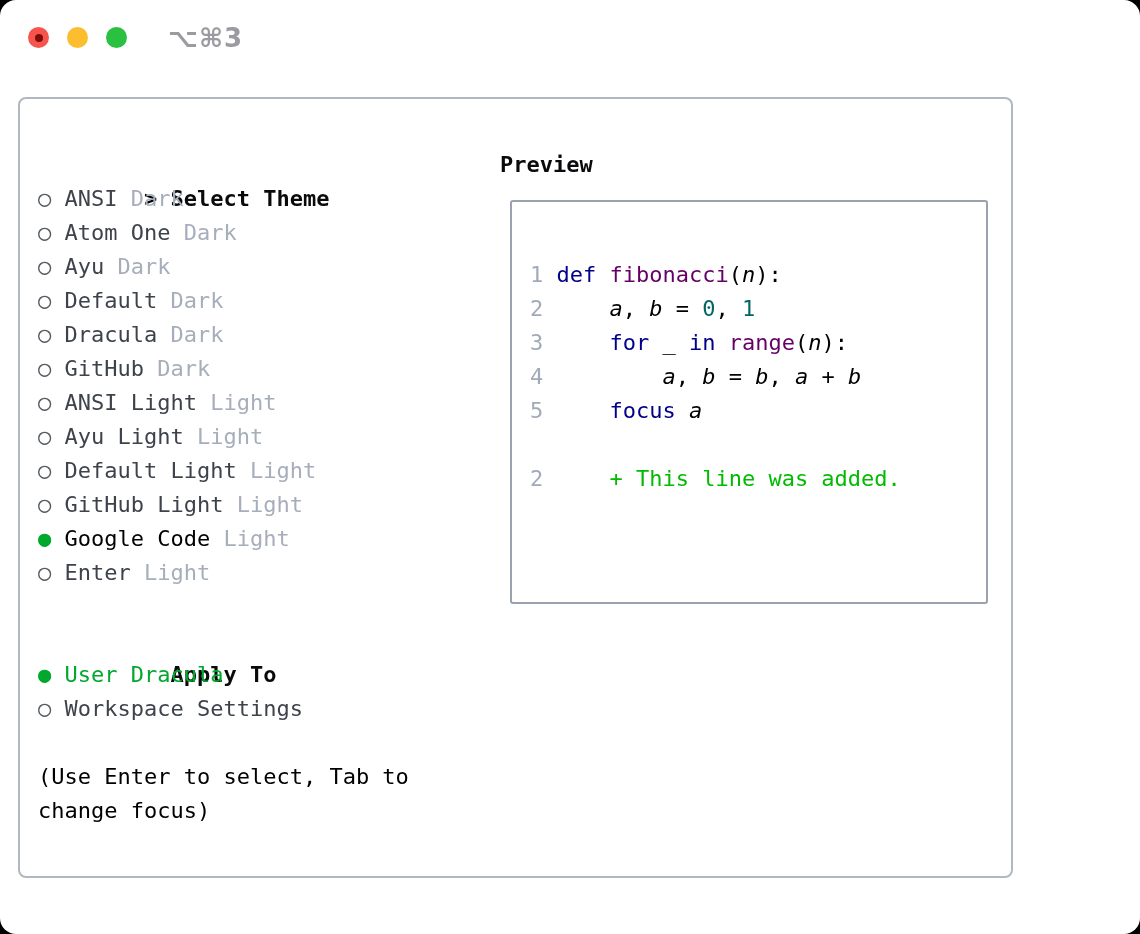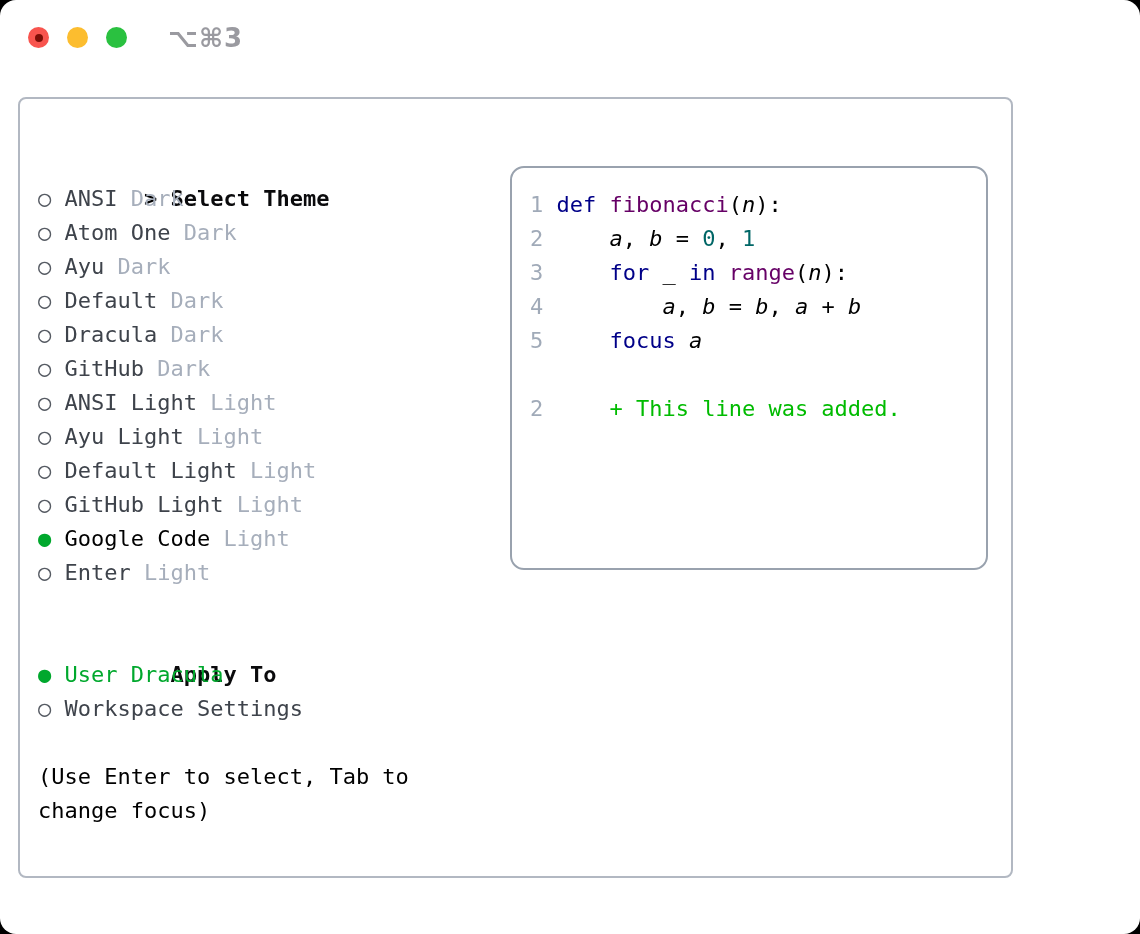--- a/index.html
+++ b/index.html
@@ -46,22 +46,22 @@
   .apply-option-label.selected { color:#00a82d; }
   .help {
     color:#000000; font-size:22px; line-height:34px; max-width:30ch;
     white-space:normal;
   }
   
   .right-col { position:absolute; left:480px; top:49px; font-size:22px; line-height:34px; }
   .preview-header { font-weight:bold; color:#0a0a0c; height:34px; }
   .preview-box {
     margin-left:10px; margin-top:18px; width:478px; height:404px;
-    box-sizing:border-box; border:2px solid #99a2ae; border-radius:14px;
-    padding:20px 0 0 18px; background:#fff; overflow:hidden;
+    box-sizing:border-box; border:2px solid #99a2ae; border-radius:3px;
+    padding:56px 0 0 18px; background:#fff; overflow:hidden;
   }
   .code-line { height:34px; font-size:22px; line-height:34px; white-space:pre; }
   .lineno {
     display:inline-block; width:1ch; margin-right:1ch; text-align:right;
     color:#a0aab8;
   }
   .tk-kwd { color:#000088; }
   .tk-typ { color:#660066; }
   .tk-lit { color:#006666; }
   .tk-pln { color:#000000; }
@@ -116,20 +116,21 @@
           <div class="line"><span class="marker bullet selected">●</span><span class="apply-option-label selected">User Dracula</span></div>
           <div class="line"><span class="marker bullet">○</span><span class="apply-option-label">Workspace Settings</span></div>
         </div>
 
       <div class="line"></div>
 
       <div class="help">(Use Enter to select, Tab to change focus)</div>
     </div>
 
     <div class="right-col">
+      <div class="preview-header">Preview</div>
       <div class="preview-box">
         <div id="code-lines">
             <div class="code-line"><span class="lineno">1</span><span class="tk-kwd">def</span><span class="tk-pln"> </span><span class="tk-typ">fibonacci</span><span class="tk-pln">(</span><span class="tk-var">n</span><span class="tk-pln">):</span></div>
             <div class="code-line"><span class="lineno">2</span><span class="tk-pln">    </span><span class="tk-var">a</span><span class="tk-pln">, </span><span class="tk-var">b</span><span class="tk-pln"> = </span><span class="tk-lit">0</span><span class="tk-pln">, </span><span class="tk-lit">1</span></div>
             <div class="code-line"><span class="lineno">3</span><span class="tk-pln">    </span><span class="tk-kwd">for</span><span class="tk-pln"> _ </span><span class="tk-kwd">in</span><span class="tk-pln"> </span><span class="tk-typ">range</span><span class="tk-pln">(</span><span class="tk-var">n</span><span class="tk-pln">):</span></div>
             <div class="code-line"><span class="lineno">4</span><span class="tk-pln">        </span><span class="tk-var">a</span><span class="tk-pln">, </span><span class="tk-var">b</span><span class="tk-pln"> = </span><span class="tk-var">b</span><span class="tk-pln">, </span><span class="tk-var">a</span><span class="tk-pln"> + </span><span class="tk-var">b</span></div>
             <div class="code-line"><span class="lineno">5</span><span class="tk-pln">    </span><span class="tk-kwd">focus</span><span class="tk-pln"> </span><span class="tk-var">a</span></div>
             <div class="code-line"><span class="lineno"></span></div>
             <div class="code-line"><span class="lineno">2</span><span class="tk-add">    + This line was added.</span></div>
           </div>

